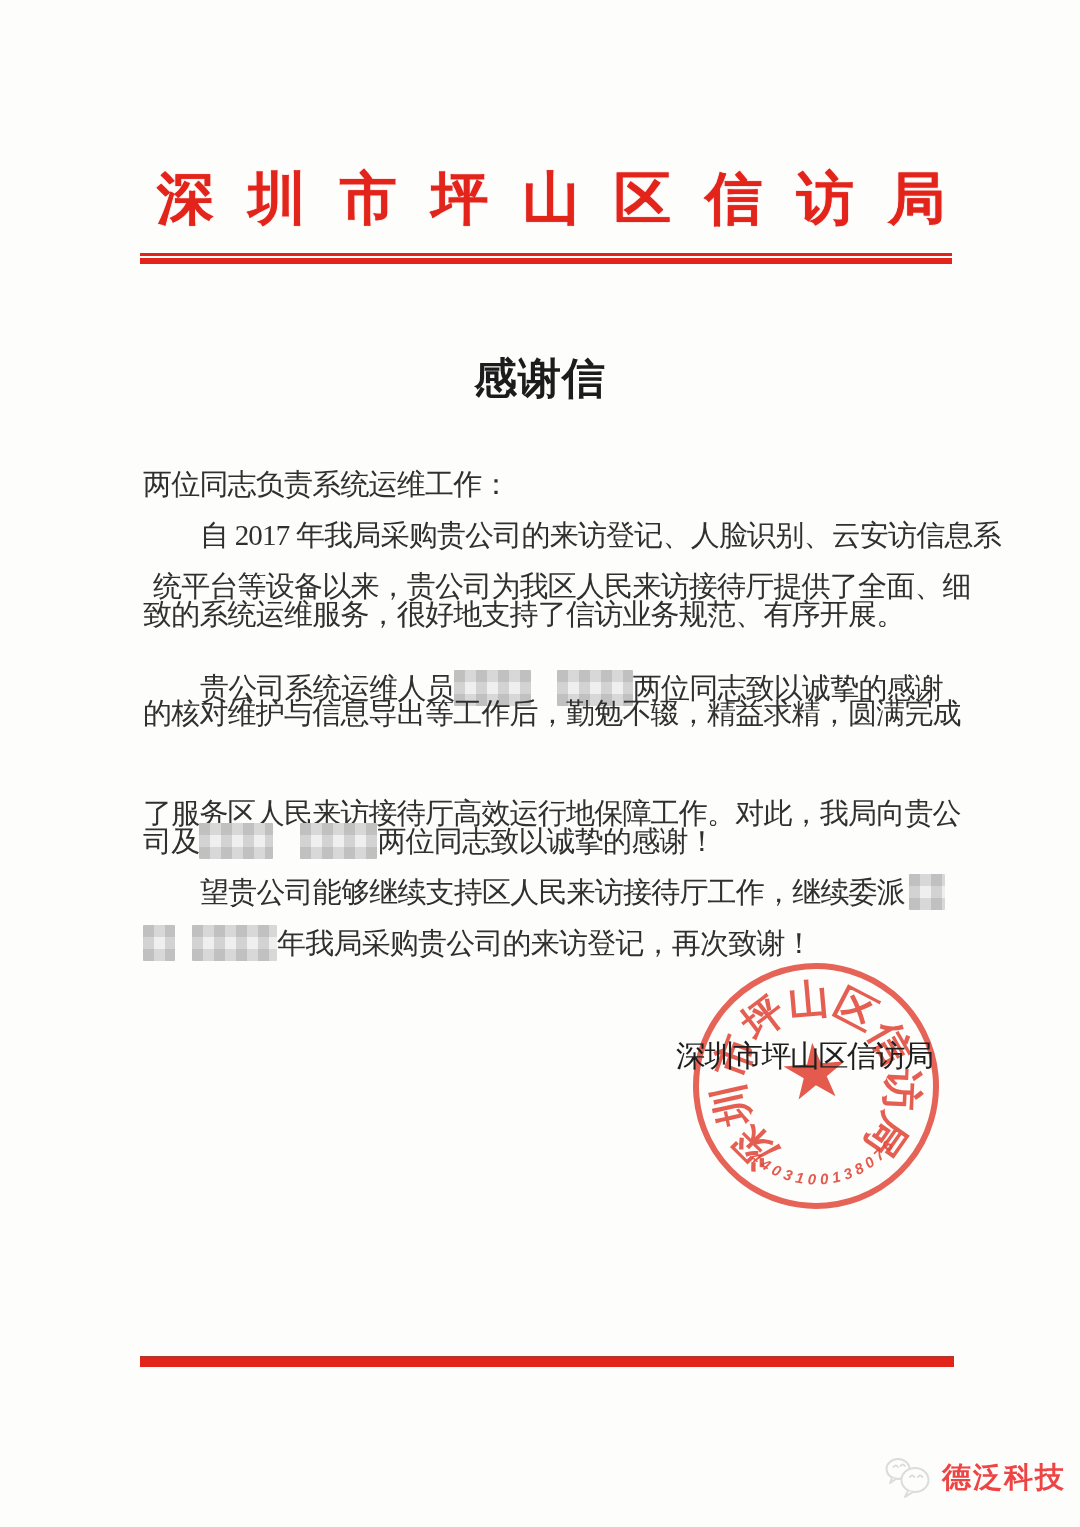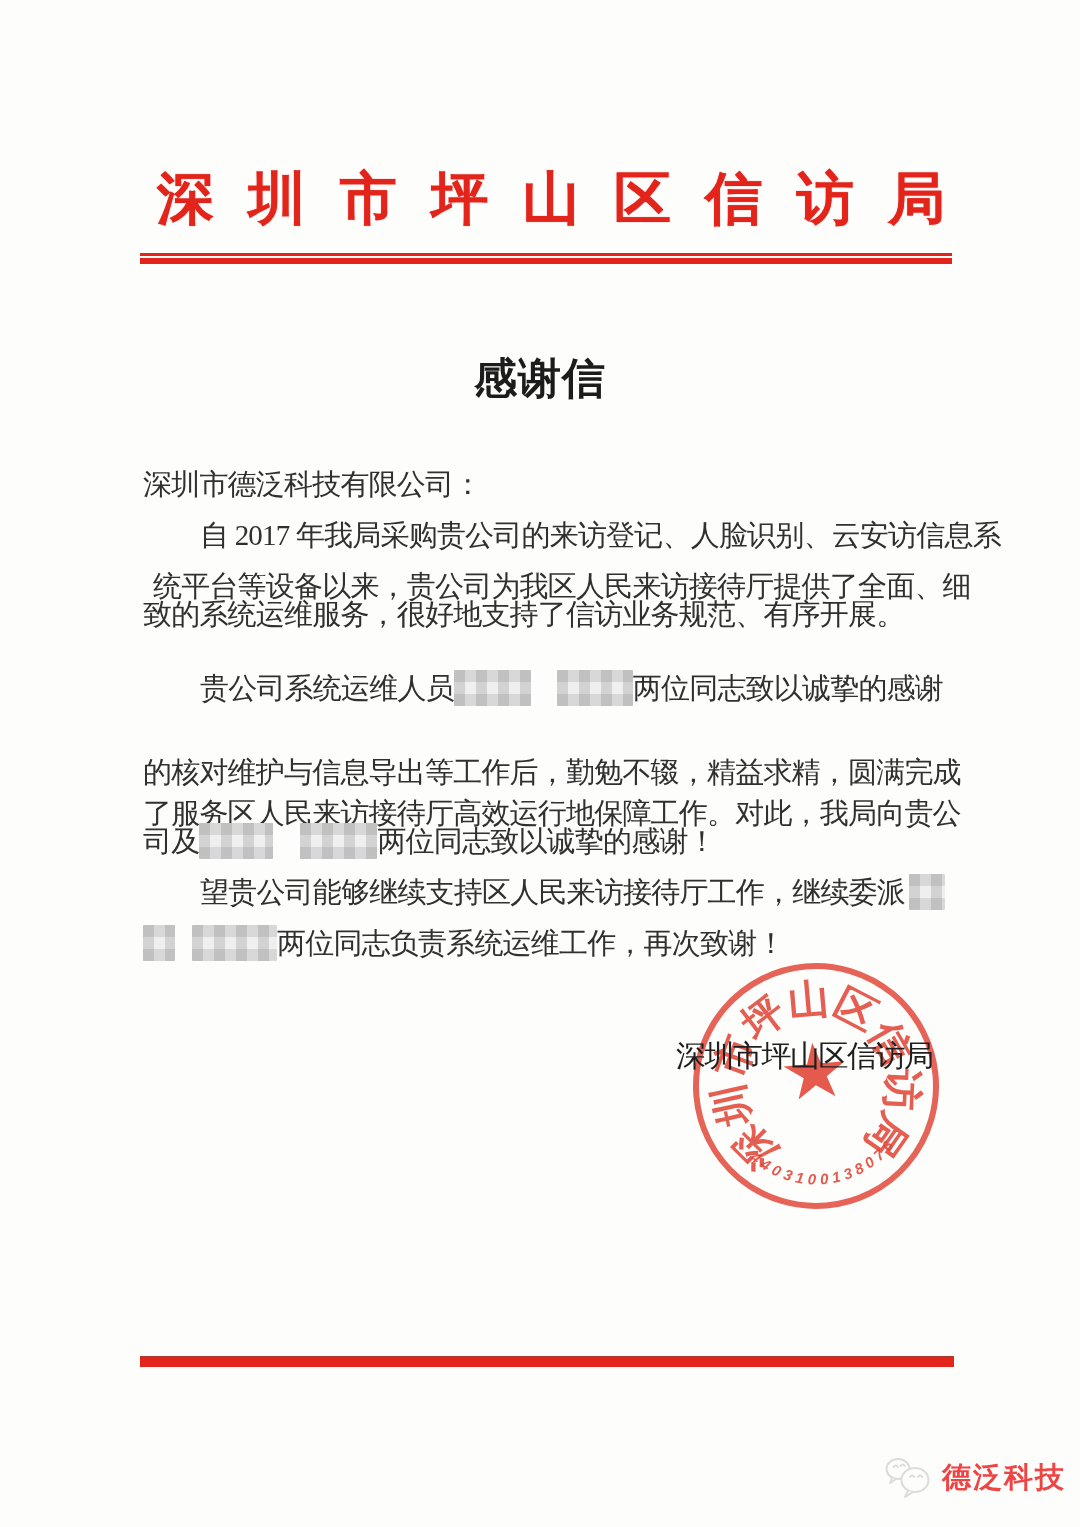--- a/index.html
+++ b/index.html
@@ -28,21 +28,21 @@
     font-size:43px;font-weight:bold;color:#1c1c1c;letter-spacing:1px;margin:0;
   }
   
   .line{
     position:absolute;left:143px;width:830px;height:40px;line-height:40px;
     font-size:29px;letter-spacing:-0.8px;color:#303030;white-space:nowrap;
     z-index:3;
   }
   .indent{padding-left:57px;}
   .l1{top:464px;} .l2{top:515px;} .l3{top:566px;margin-left:10px;} .l4{top:594px;font-family:Liberation Serif, serif;}
-  .l5{top:668px;} .l6{top:752px;} .l7{top:766px;margin-top:27px;} .l8{top:821px;}
+  .l5{top:668px;} .l6{top:693px;} .l7{top:766px;margin-top:27px;} .l8{top:821px;}
   .l9{top:872px;} .l10{top:923px;}
   
   .blur{
     display:inline-block;height:36px;vertical-align:-8px;border-radius:1px;
     background-color:#efefef;
     background-image:
       repeating-linear-gradient(90deg, rgba(110,110,110,.22) 0 11px, rgba(255,255,255,0) 11px 22px),
       repeating-linear-gradient(0deg, rgba(110,110,110,.18) 0 12px, rgba(255,255,255,0) 12px 24px);
   }
   .bw77{width:77px;} .bw76{width:76px;margin-left:26px;}
@@ -135,33 +135,33 @@
   </div>
 
   <div class="rule-top">
     <div class="thin"></div>
     <div class="gap"></div>
     <div class="thick"></div>
   </div>
 
   <h1 class="doc-title">感谢信</h1>
 
-  <div class="line l1">深圳市德泛科技有限公司：</div>
+  <div class="line l1">两位同志负责系统运维工作：</div>
 
   <div class="line l2 indent">自 2017 年我局采购贵公司的来访登记、人脸识别、云安访信息系</div>
   <div class="line l3">统平台等设备以来，贵公司为我区人民来访接待厅提供了全面、细</div>
   <div class="line l4">致的系统运维服务，很好地支持了信访业务规范、有序开展。</div>
 
   <div class="line l5 indent"><span>贵公司系统运维人员</span><span class="blur bw77"></span><span class="blur bw76"></span><span>两位同志致以诚挚的感谢</span></div>
   <div class="line l6">的核对维护与信息导出等工作后，勤勉不辍，精益求精，圆满完成</div>
   <div class="line l7">了服务区人民来访接待厅高效运行地保障工作。对此，我局向贵公</div>
   <div class="line l8"><span>司及</span><span class="blur bw74"></span><span class="blur bw77b"></span><span>两位同志致以诚挚的感谢！</span></div>
 
   <div class="line l9 indent"><span>望贵公司能够继续支持区人民来访接待厅工作，继续委派</span><span class="blur bw36"></span></div>
-  <div class="line l10"><span class="blur bw32"></span><span class="blur bw85"></span><span>两位同志负责系统运维工作，再次致谢！</span></div>
+  <div class="line l10"><span class="blur bw32"></span><span class="blur bw85"></span><span>年我局采购贵公司的来访登记，再次致谢！</span></div>
 
   <div class="sig">深圳市坪山区信访局</div>
 
   <div class="seal">
     <b class="rc">深</b>
     <b class="rc">圳</b>
     <b class="rc">市</b>
     <b class="rc">坪</b>
     <b class="rc">山</b>
     <b class="rc">区</b>

